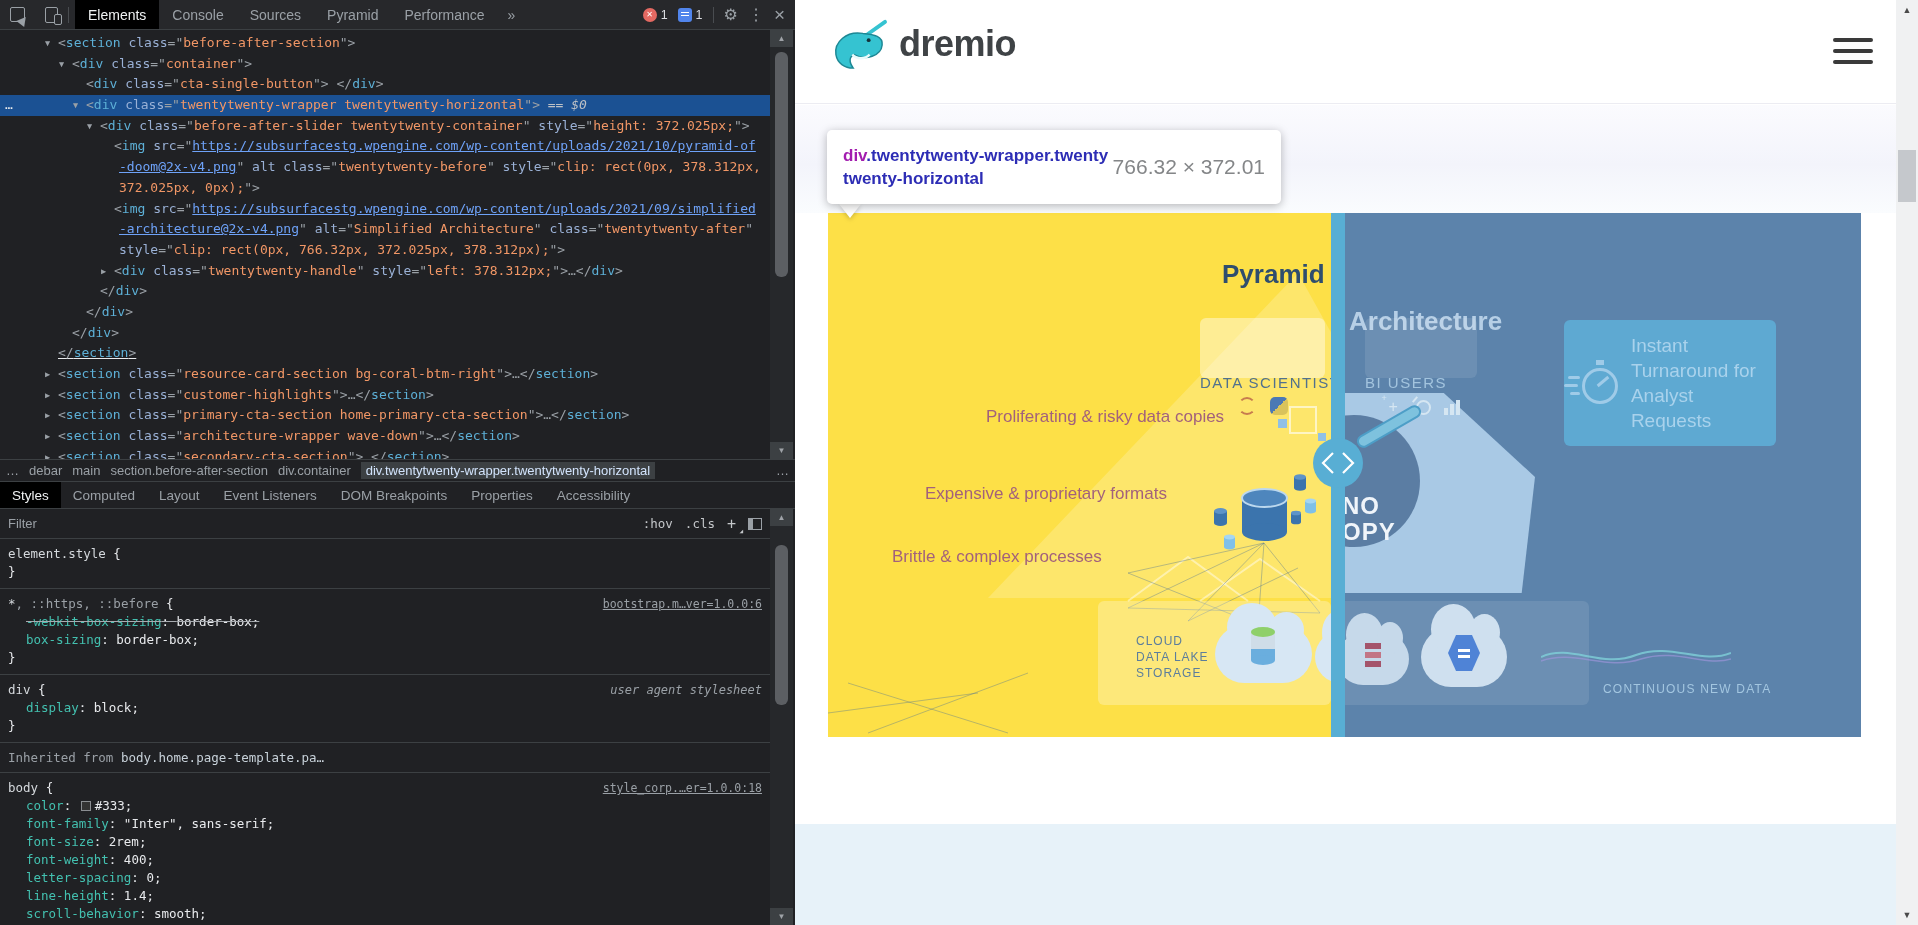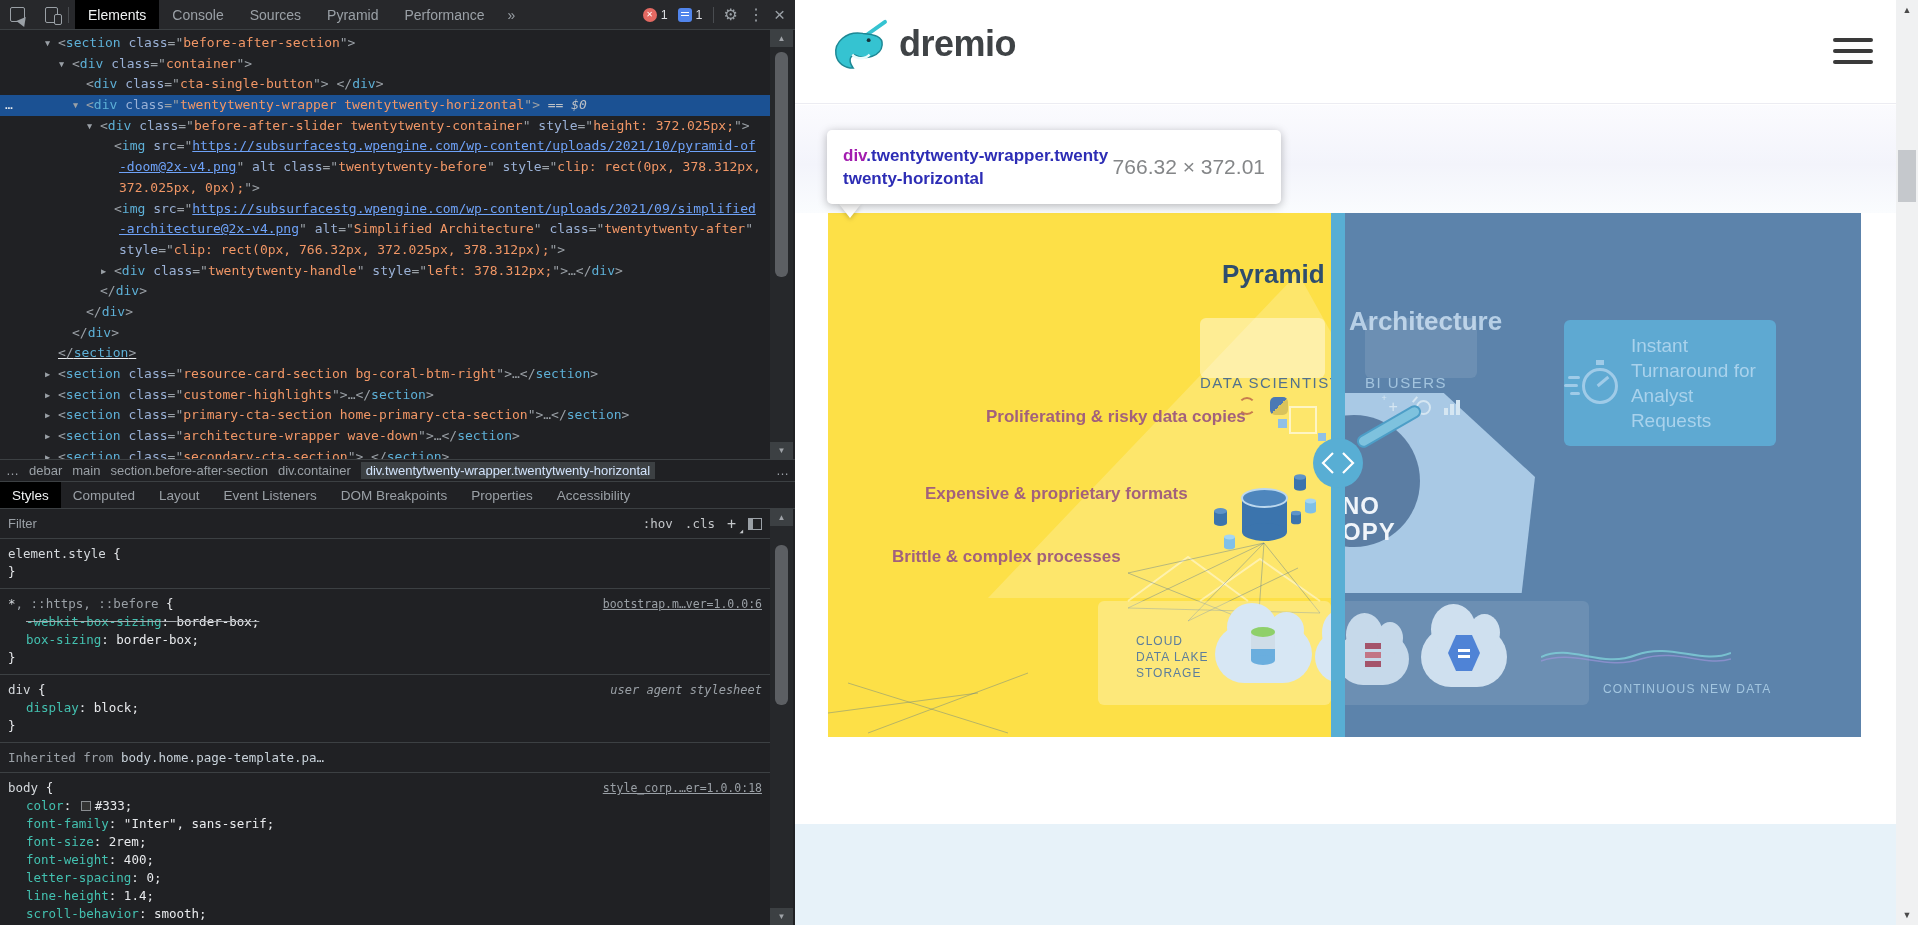--- a/index.html
+++ b/index.html
@@ -120,21 +120,21 @@
   .ba-before { position:absolute; left:0; top:0; width:503px; height:524px; background:#fde047; overflow:hidden; }
   .ba-divider { position:absolute; left:503px; top:0; width:14px; height:524px; background:#58aed4; cursor:ew-resize; }
   .ba-after { position:absolute; left:517px; top:0; width:516px; height:524px; background:#5c83ab; overflow:hidden; }
   .ba-handle { position:absolute; left:459px; top:225px; width:50px; height:50px; left:485px;
     border-radius:50%; background:#58aed4; z-index:20; cursor:ew-resize;
     display:flex; align-items:center; justify-content:center; }
 
   .ba-title { position:absolute; font-size:26px; font-weight:bold; white-space:nowrap; }
   .panel-card { position:absolute; border-radius:6px; }
   .card-label { text-align:left; font-size:15px; letter-spacing:1.5px; white-space:nowrap;margin-top:48px; }
-  .pain-label { position:absolute; font-size:17px; font-weight:700; color:#a2617c; white-space:nowrap; }
+  .pain-label { position:absolute; font-size:17px; font-weight:400; color:#a2617c; white-space:nowrap; }
 
   .jupyter-icon { width:18px; height:18px; border-radius:50%;
     border:2.5px solid #c77c4f; border-left-color:transparent; border-right-color:transparent; }
   .python-icon { width:18px; height:18px; border-radius:5px;
     background:linear-gradient(135deg,#4b79b5 50%,#d9c35b 50%); }
   .tableau-icon { position:relative; width:20px; height:20px; color:#d5e6f2; }
   .tableau-icon .b1 { position:absolute; left:6px; top:0; font-size:16px; line-height:20px; }
   .tableau-icon .b2 { position:absolute; left:-1px; top:-4px; font-size:9px; }
   .tableau-icon .b3 { position:absolute; right:-1px; bottom:-3px; font-size:9px; }
   .looker-icon { position:relative; width:15px; height:15px; border:2px solid #d5e6f2; border-radius:50%; }

